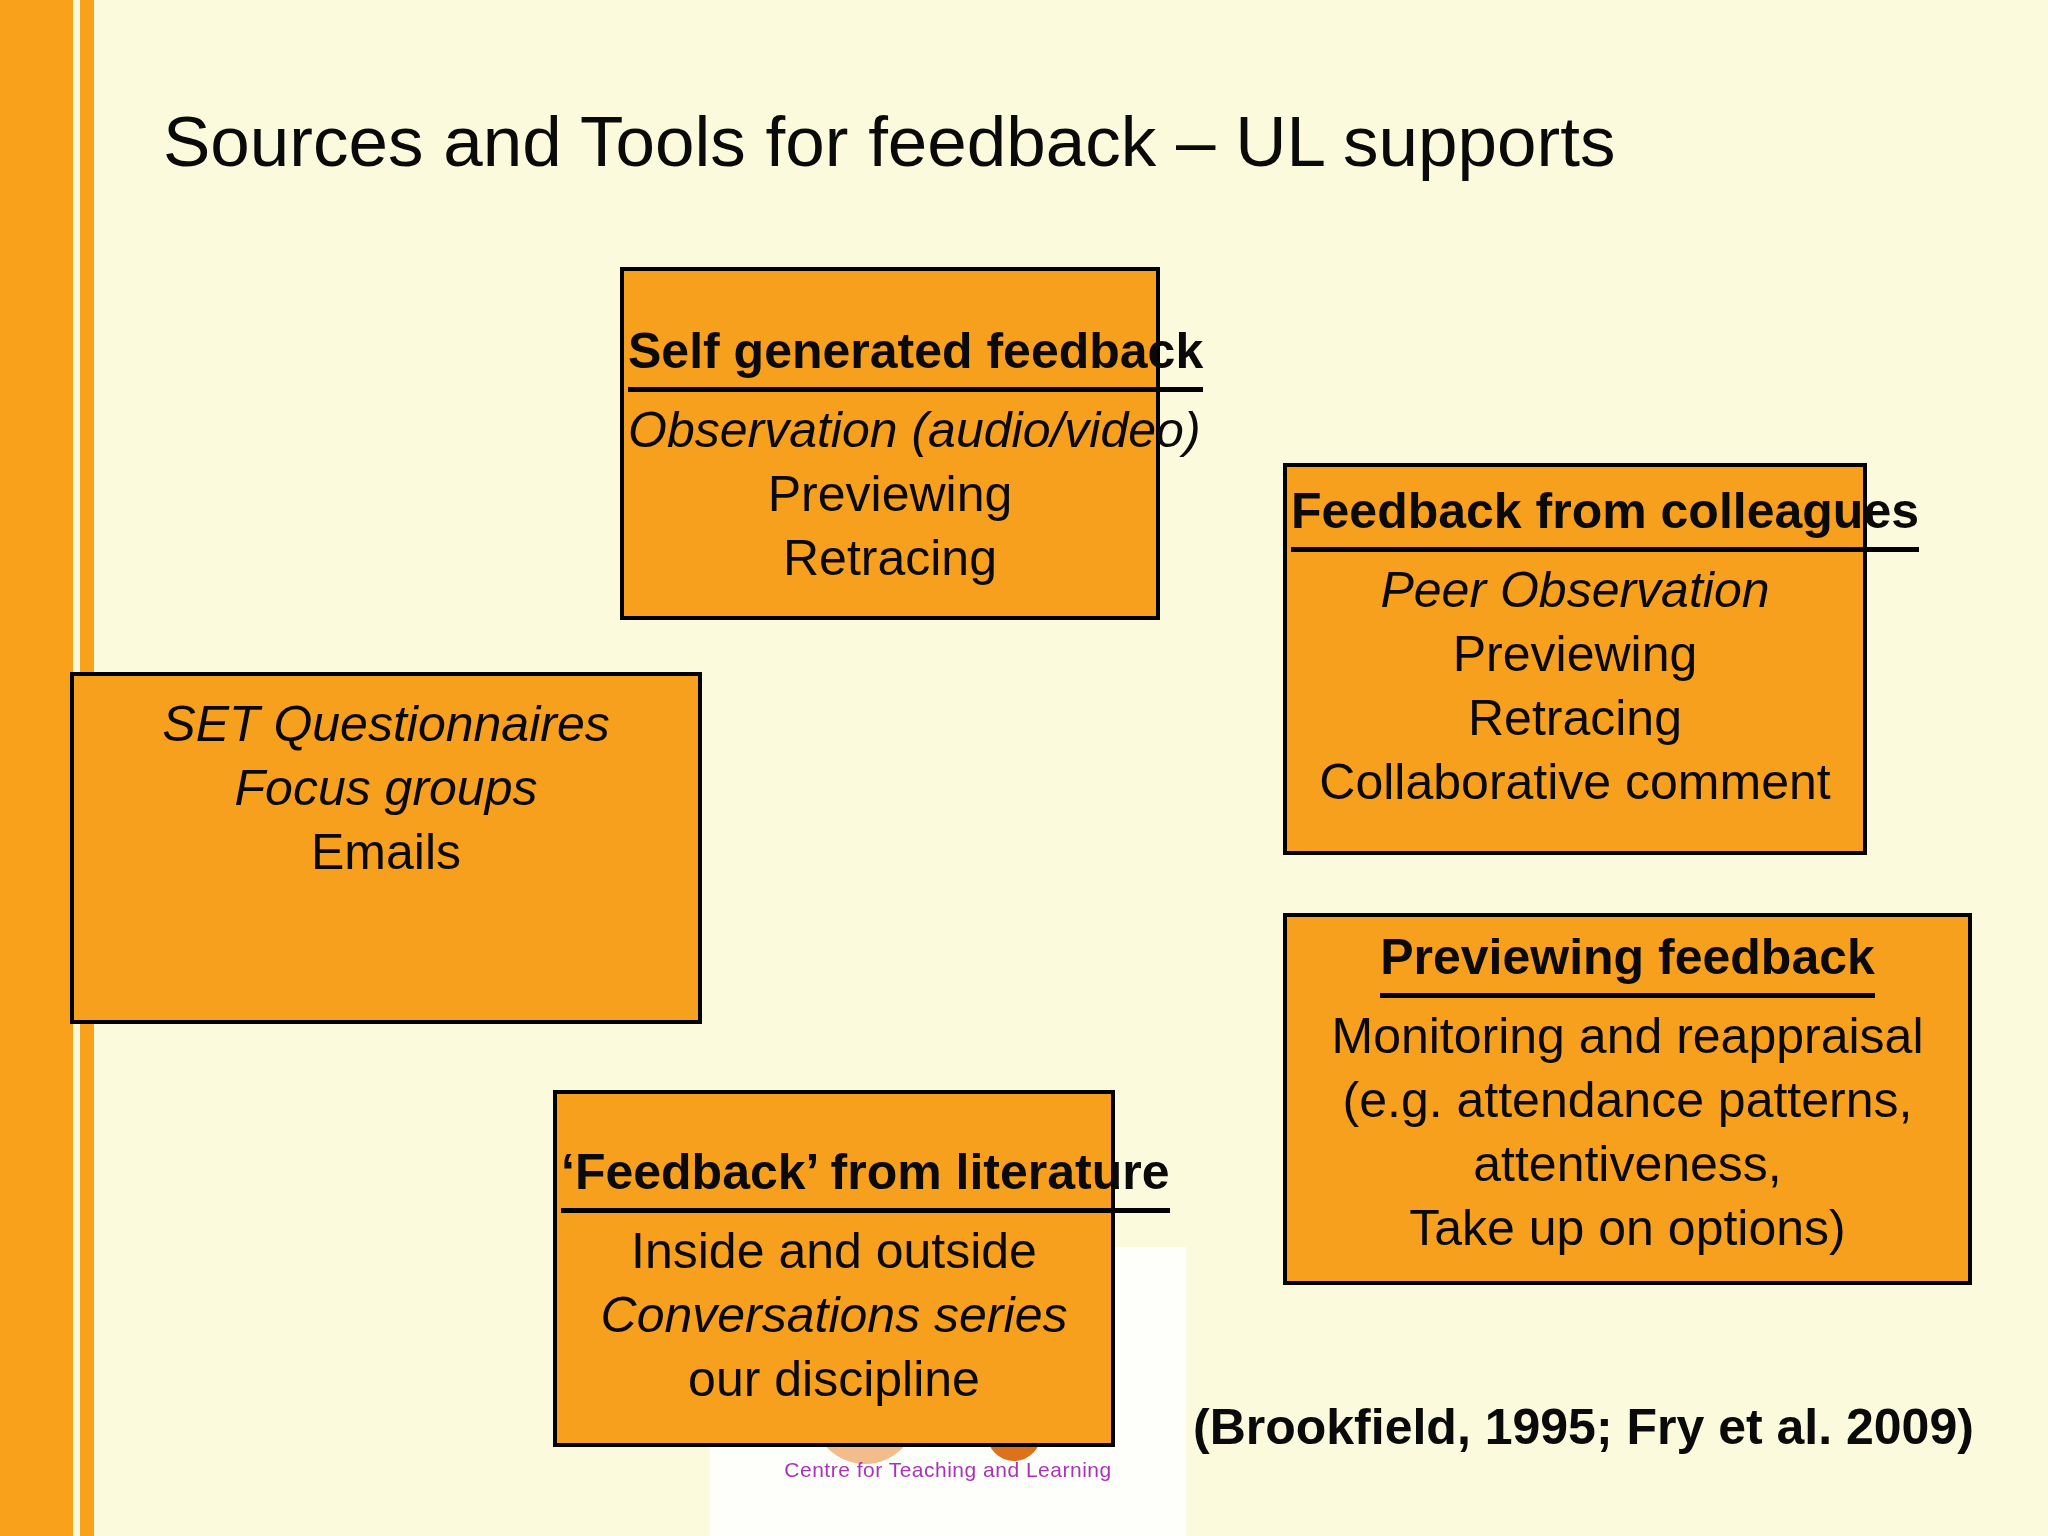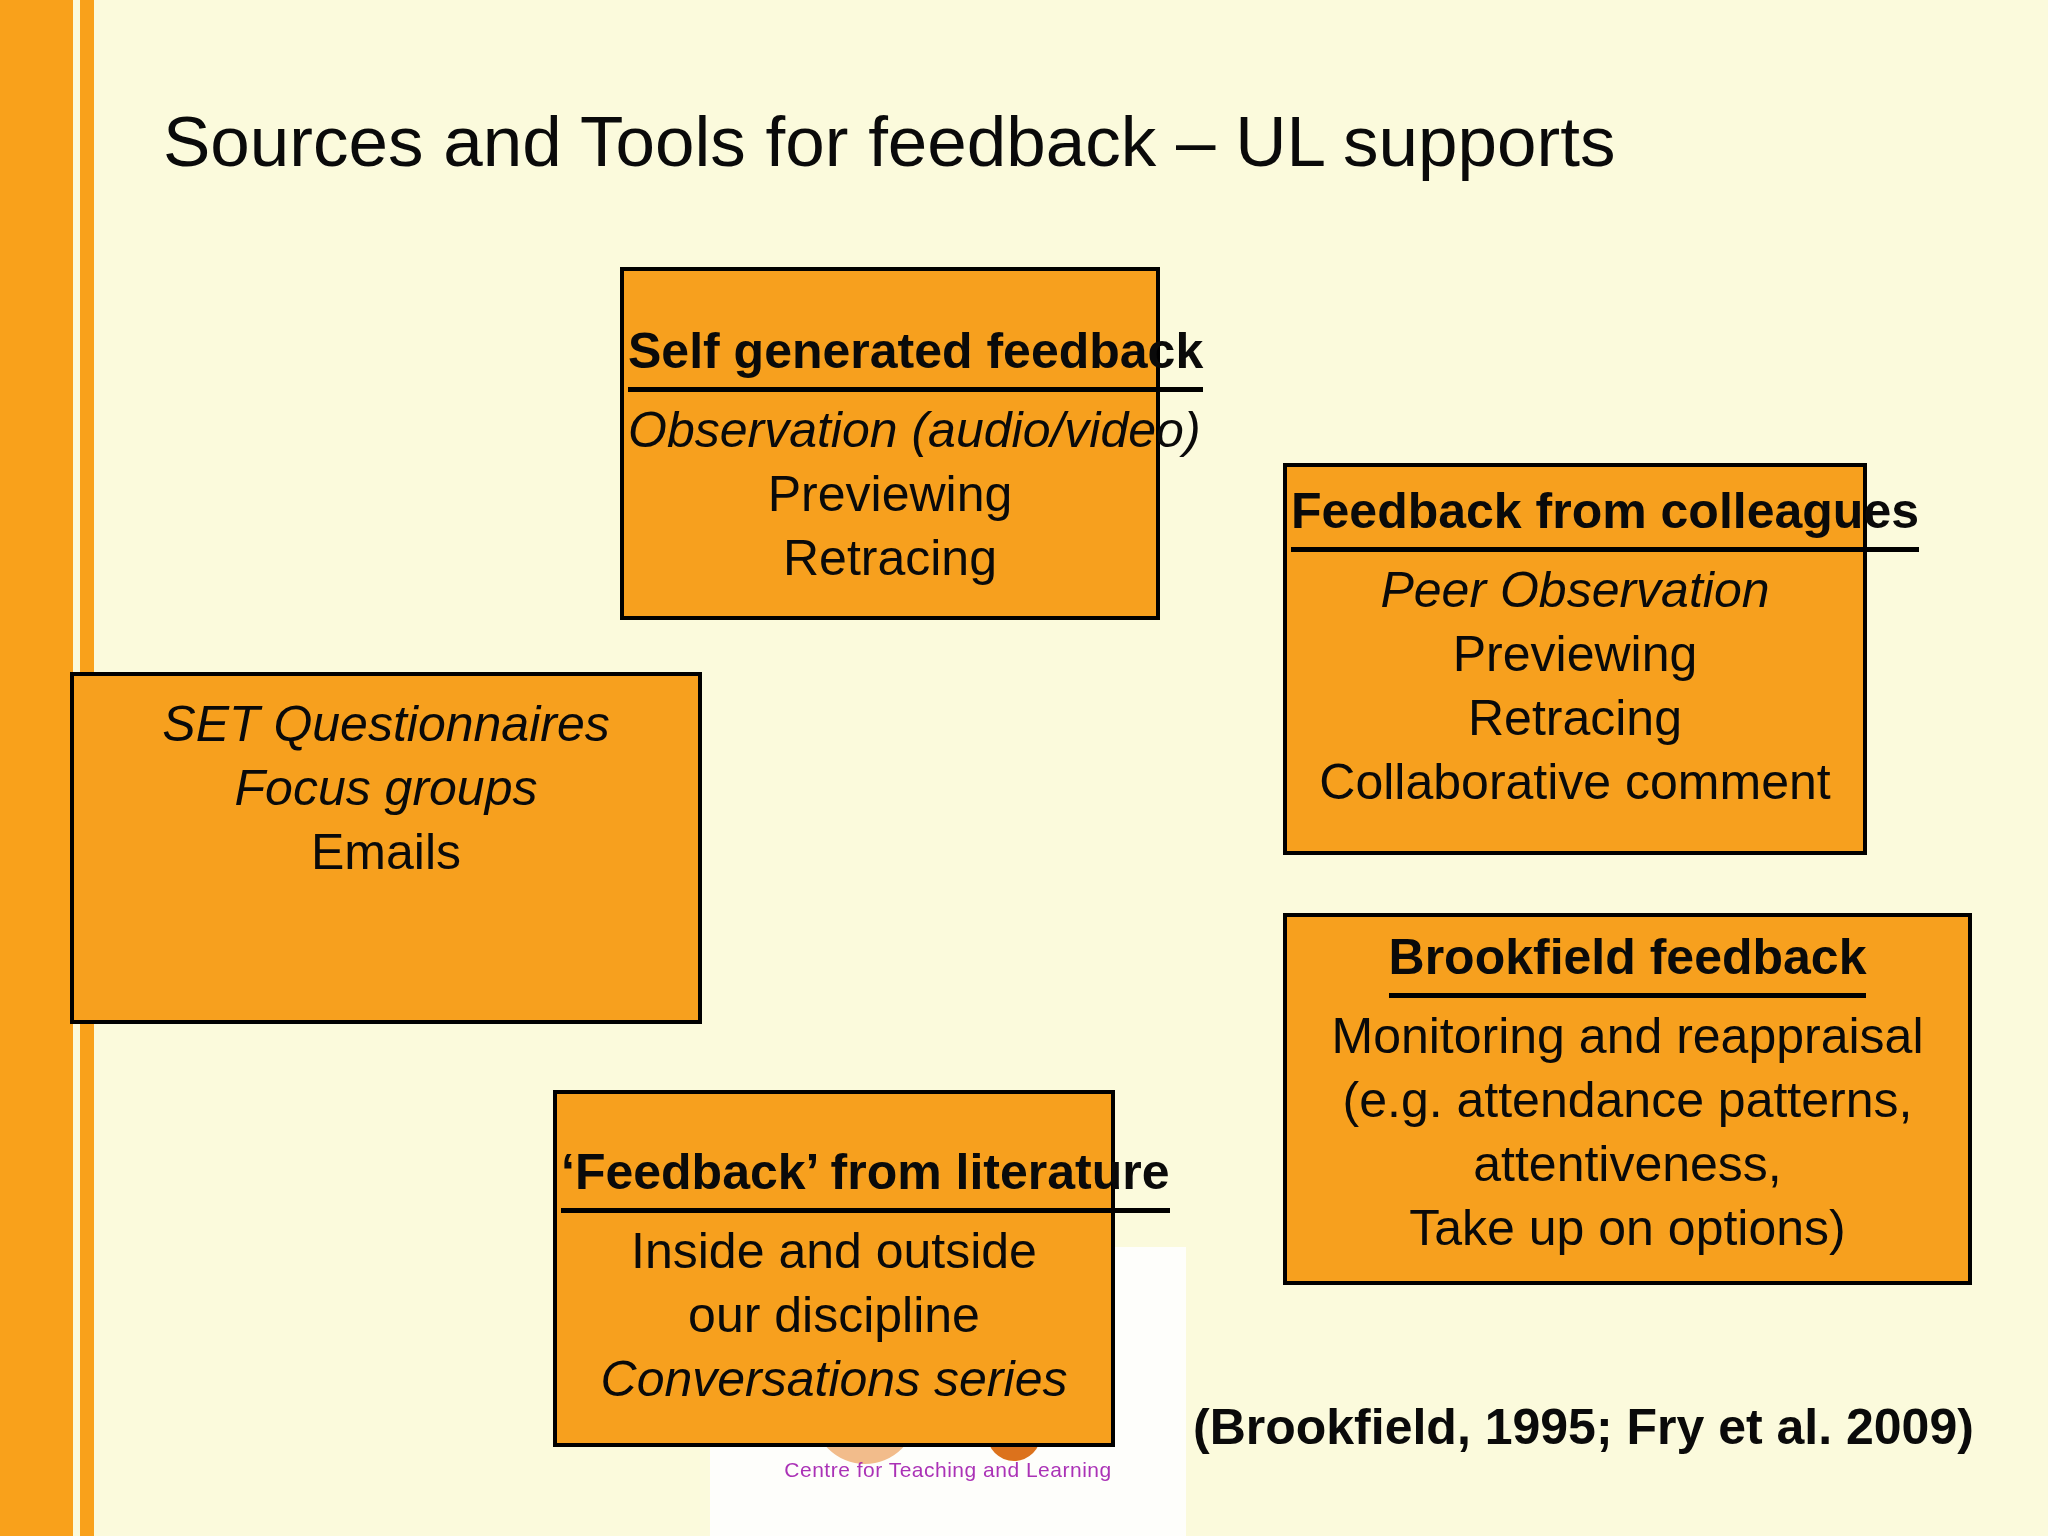--- a/index.html
+++ b/index.html
@@ -83,26 +83,26 @@
 
   <div id="box-students" class="obox">
     <div class="ln it">SET Questionnaires</div>
     <div class="ln it">Focus groups</div>
     <div class="ln">Emails</div>
   </div>
 
   <div id="box-literature" class="obox">
     <div><span class="hd">‘Feedback’ from literature</span></div>
     <div class="ln">Inside and outside</div>
+    <div class="ln it">Conversations series</div>
     <div class="ln">our discipline</div>
-    <div class="ln it">Conversations series</div>
   </div>
 
   <div id="box-incidental" class="obox">
-    <div><span class="hd">Brookfield feedback</span></div>
+    <div><span class="hd">Previewing feedback</span></div>
     <div class="ln">Monitoring and reappraisal</div>
     <div class="ln">(e.g. attendance patterns,</div>
     <div class="ln">attentiveness,</div>
     <div class="ln">Take up on options)</div>
   </div>
 
   <div id="citation">(Brookfield, 1995; Fry et al. 2009)</div>
 
 </div>
 

